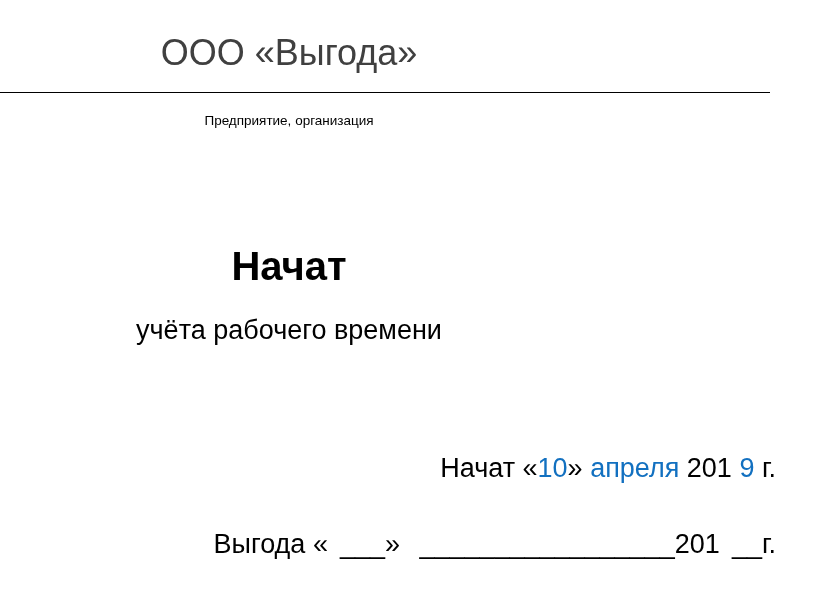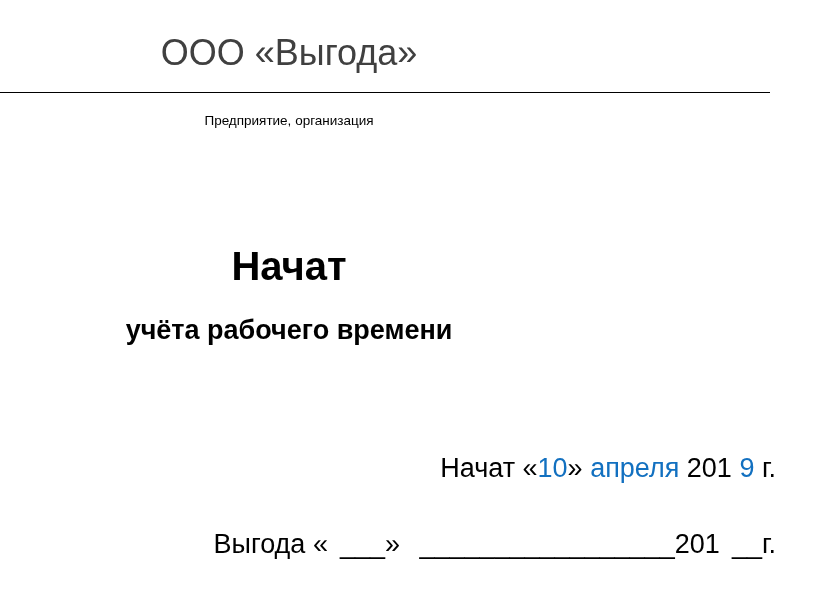--- a/index.html
+++ b/index.html
@@ -72,21 +72,21 @@
   }
 
   .doc-subtitle {
     position: absolute;
     left: 0;
     top: 311px;
     width: 578px;
     text-align: center;
     font-size: 27px;
     line-height: 38px;
-    font-weight: 700;
+    font-weight: 400;
     color: #000000;
     white-space: nowrap;
   }
 
   
   .date-line {
     position: absolute;
     left: 0;
     width: 776px;
     text-align: right;

